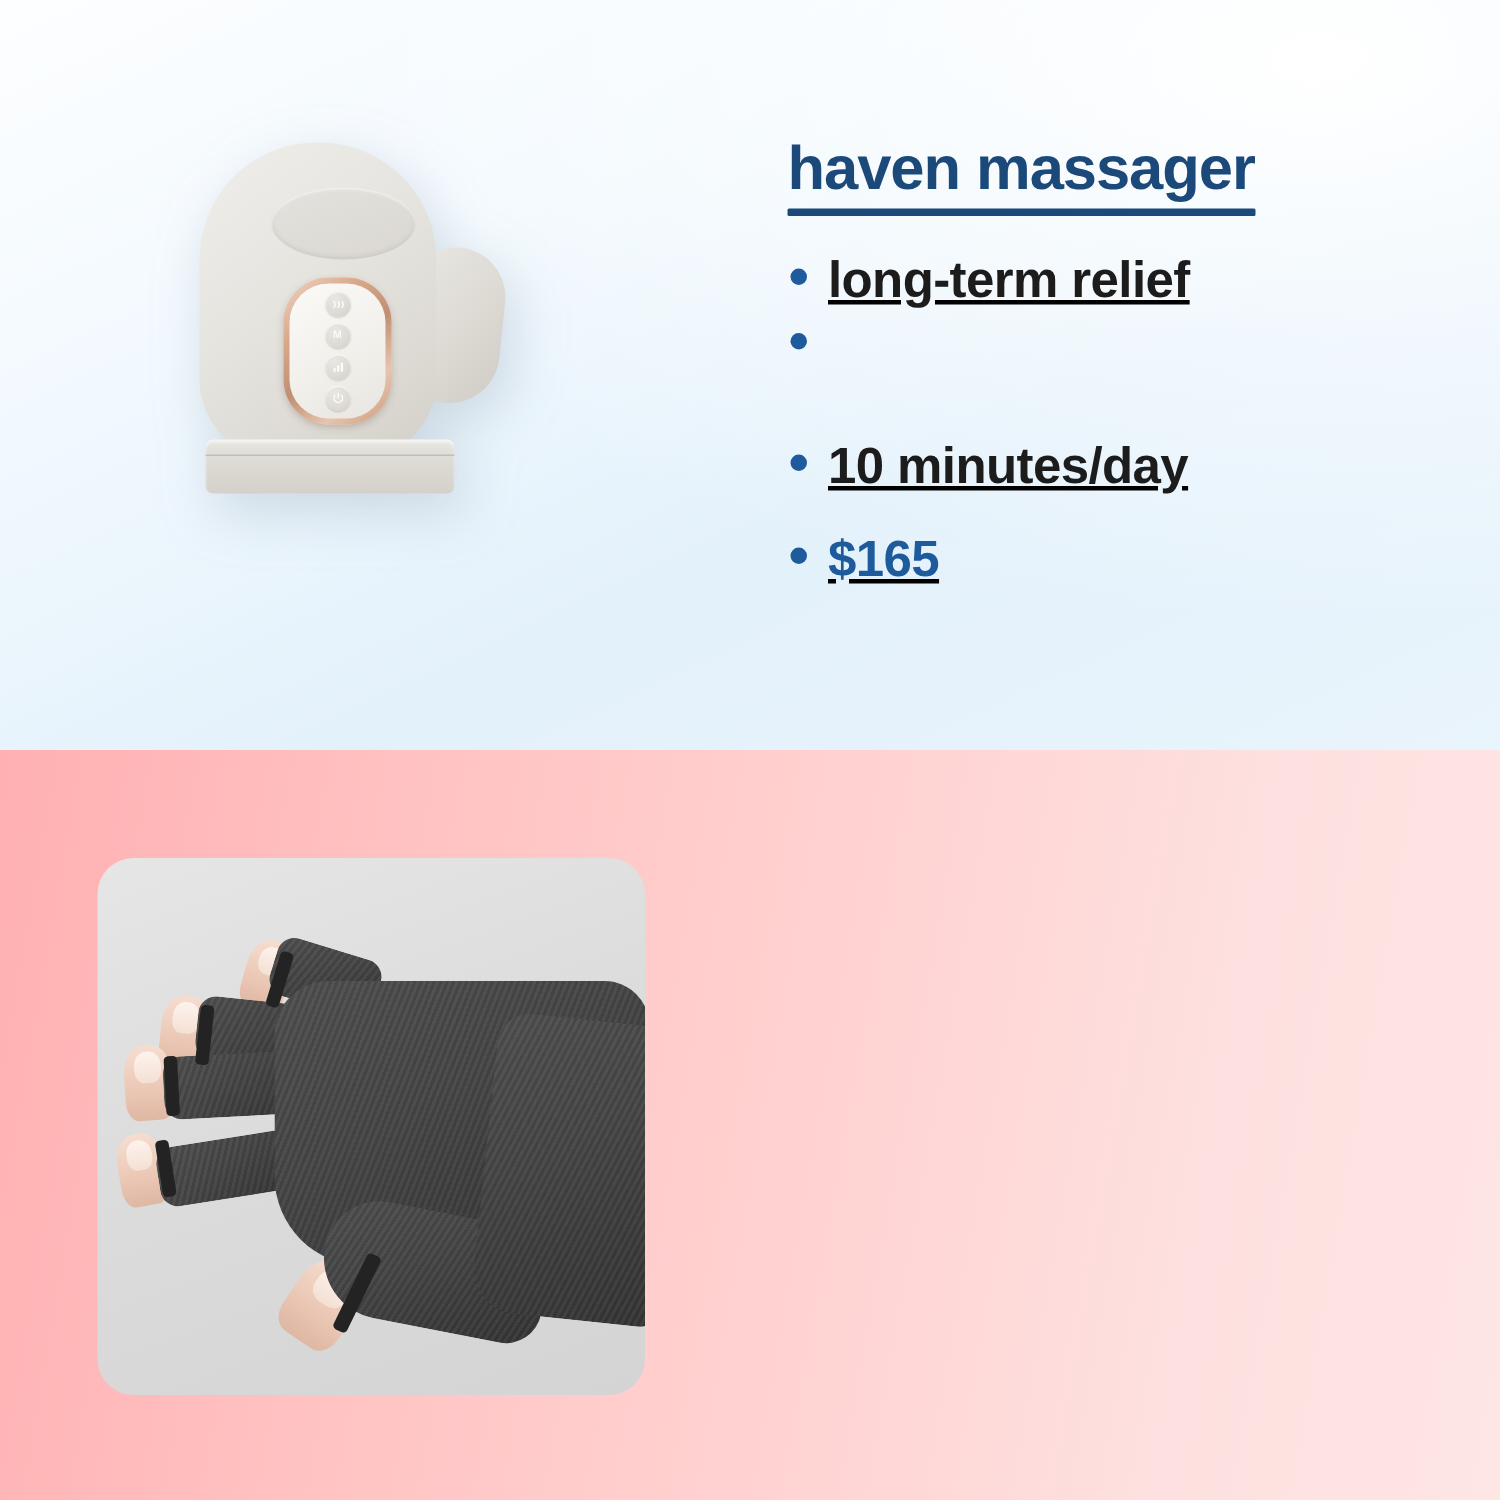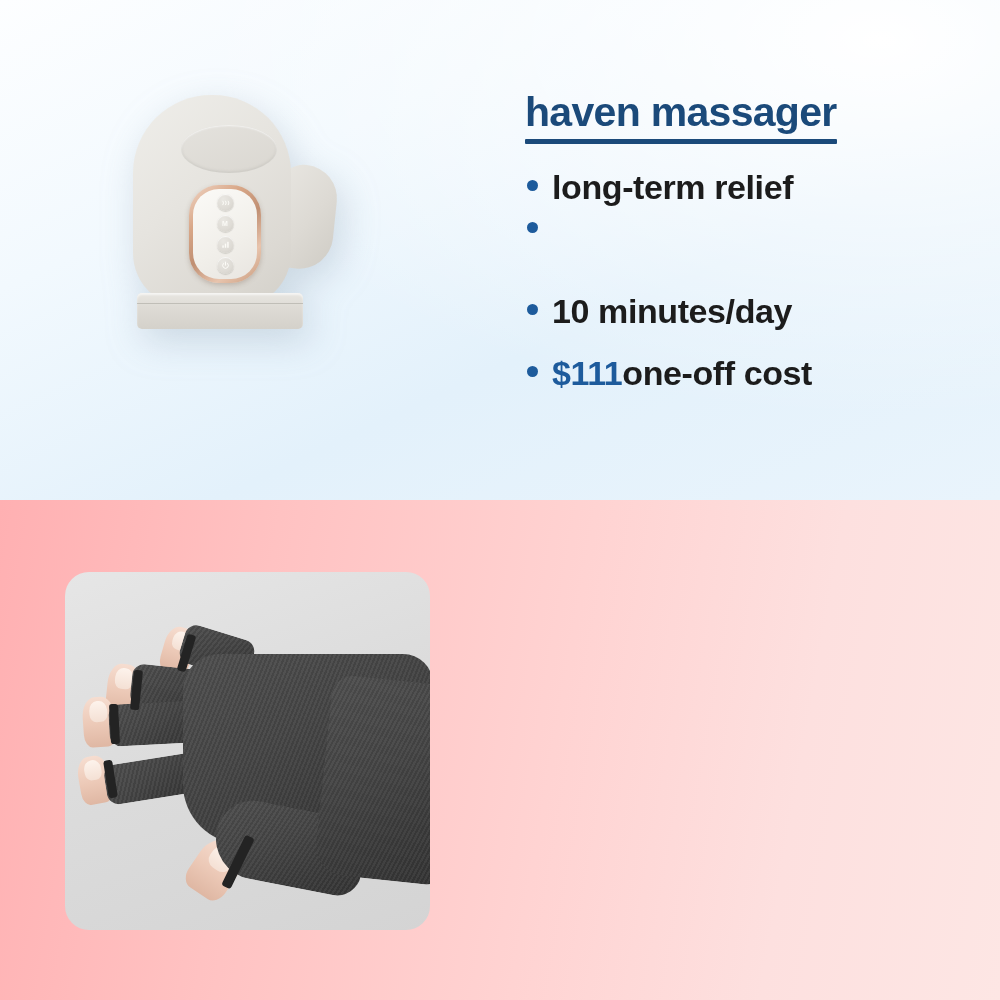--- a/index.html
+++ b/index.html
@@ -174,21 +174,21 @@
     height:5px;
     margin-top:6px;
     border-radius:1px;
   }
   .title-top {
     left:25px; top:92px;
     color:#1b4a7a;
   }
   .title-top .underline-bar { background:#1b4a7a; }
 
-  .bullet-list { position:absolute; list-style:none; }
+  .bullet-list { position:absolute; list-style:none;text-decoration:underline; }
   .list-top { left:27px; top:168px; }
 
   .bullet-item {
     display:flex;
     align-items:baseline;
     height:62px;
     font-size:34px;
     font-weight:bold;
     letter-spacing:-0.4px;
     color:#1c1c1c;
@@ -258,22 +258,21 @@
         </li>
         <li class="bullet-item">
           <span class="bullet-dot dot-blue"></span>
         </li>
         <li class="bullet-item">
           <span class="bullet-dot dot-blue"></span>
           <span>10 minutes/day</span>
         </li>
         <li class="bullet-item">
           <span class="bullet-dot dot-blue"></span>
-          <span class="price-highlight">$111</span>
-          <span> one-off cost</span>
+          <span class="price-highlight">$165</span>
         </li>
       </ul>
     </div>
   </section>
 
   <section class="panel panel-bottom">
 
     <div class="media-col">
       <div class="glove-card">
         <div class="glove-photo">

